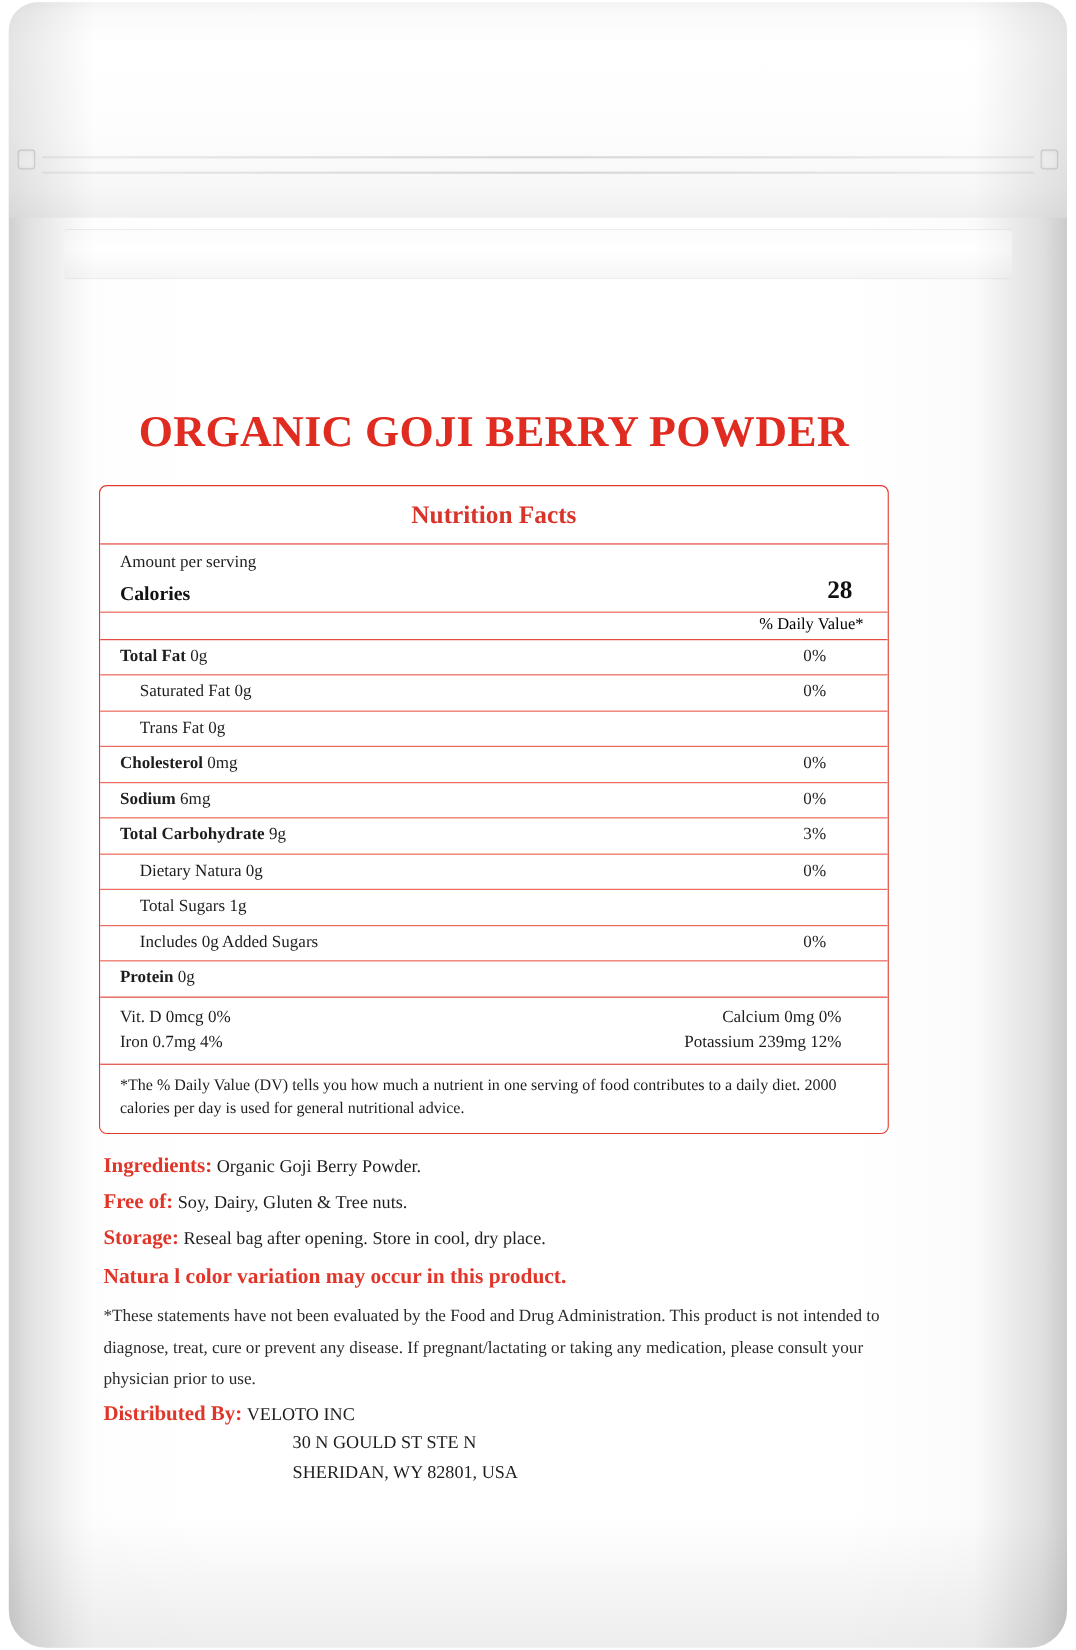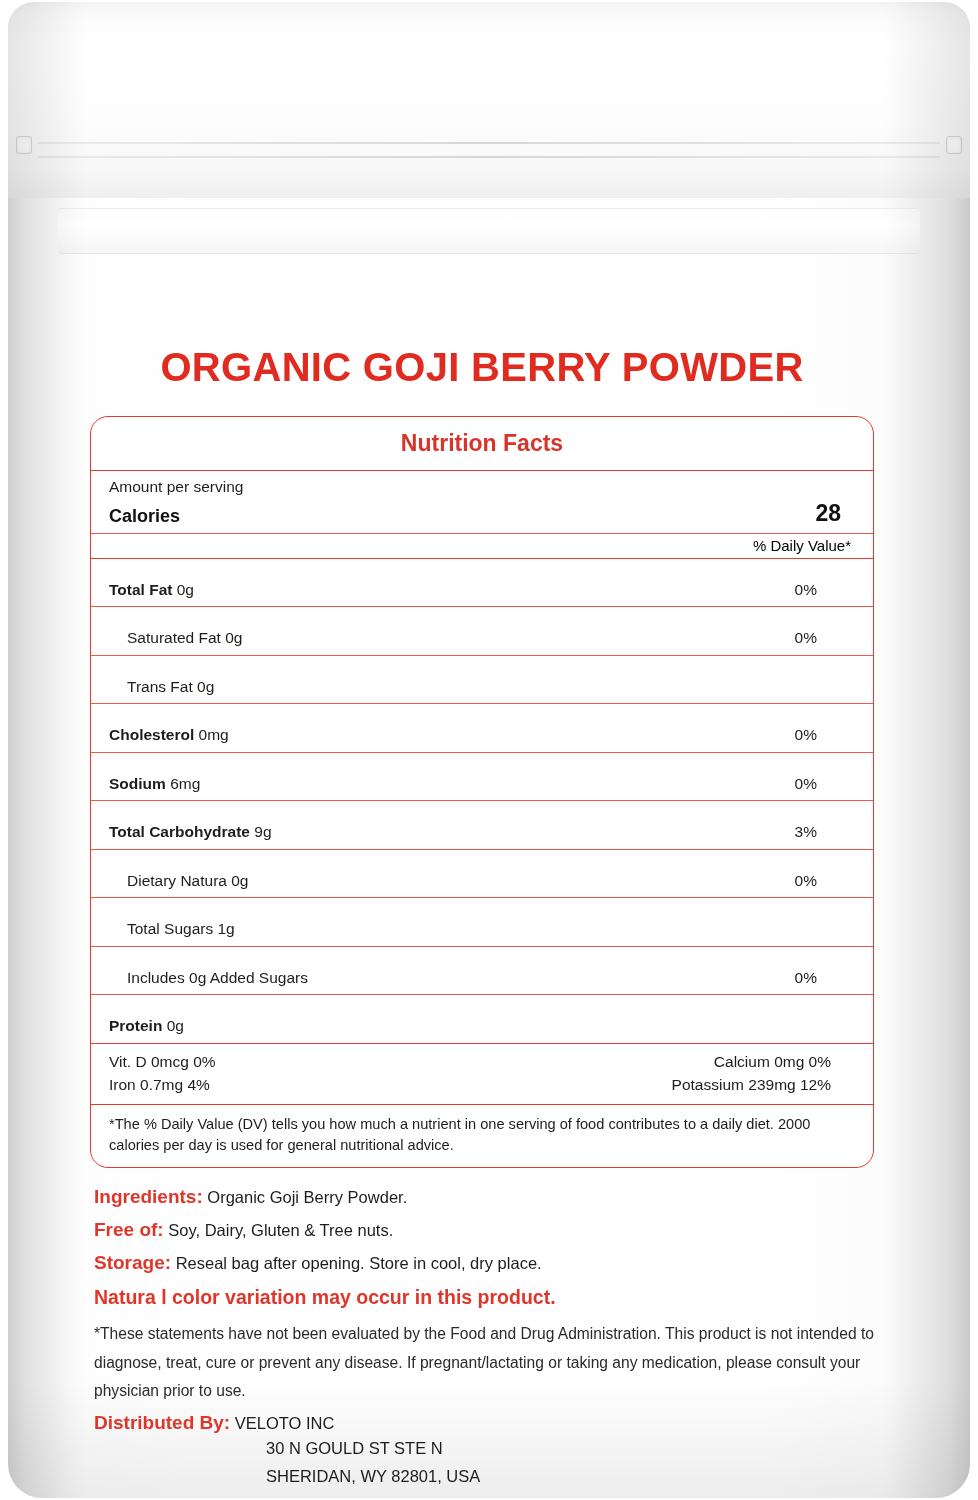--- a/index.html
+++ b/index.html
@@ -78,37 +78,38 @@
   .bottom-shadow {
     position: absolute; left: 8px; right: 8px; bottom: 2px; height: 120px;
     background: linear-gradient(to top, rgba(0,0,0,0.07), rgba(0,0,0,0));
     border-radius: 0 0 34px 34px;
   }
 
   
   .content {
     position: absolute;
     left: 90px;
-    top: 345px;
-    width: 784px;
+    top: 368px;
+    width: 718px;
+    font-family: Liberation Serif, serif;
   }
   .product-title {
     color: #e02b20;
     font-weight: bold;
     font-size: 40px;
     letter-spacing: 0.3px;
     text-align: center;
     margin: 0 0 26px 0;
     white-space: nowrap;
   }
 
   
   .nf {
     border: 1.6px solid #e23a2e;
-    border-radius: 18px;
+    border-radius: 7px;
     overflow: hidden;
     background: #ffffff;
   }
   .nf-head {
     text-align: center;
     color: #d8342a;
     font-weight: bold;
     font-size: 23px;
     padding: 13px 0 13px 0;
     border-bottom: 1.4px solid #e23a2e;
@@ -116,21 +117,21 @@
   .row {
     display: flex;
     justify-content: space-between;
     align-items: flex-end;
     padding: 4px 16px 5px 18px;
     border-bottom: 1.2px solid #e8584b;
     font-size: 15.5px;
     color: #1d1d1d;
   }
   .row:last-child { border-bottom: none; }
-  .row .left { line-height: 1.45; margin-top: 16px; }
+  .row .left { line-height: 1.45; }
   .row .right { text-align: right; line-height: 1.45; }
   .b { font-weight: bold; }
   .serv {
     padding: 7px 16px 9px 18px;
     border-bottom: 1.3px solid #e8584b;
     font-size: 15.5px;
     color: #1d1d1d;
     position: relative;
   }
   .serv .line1 { line-height: 1.5; }

